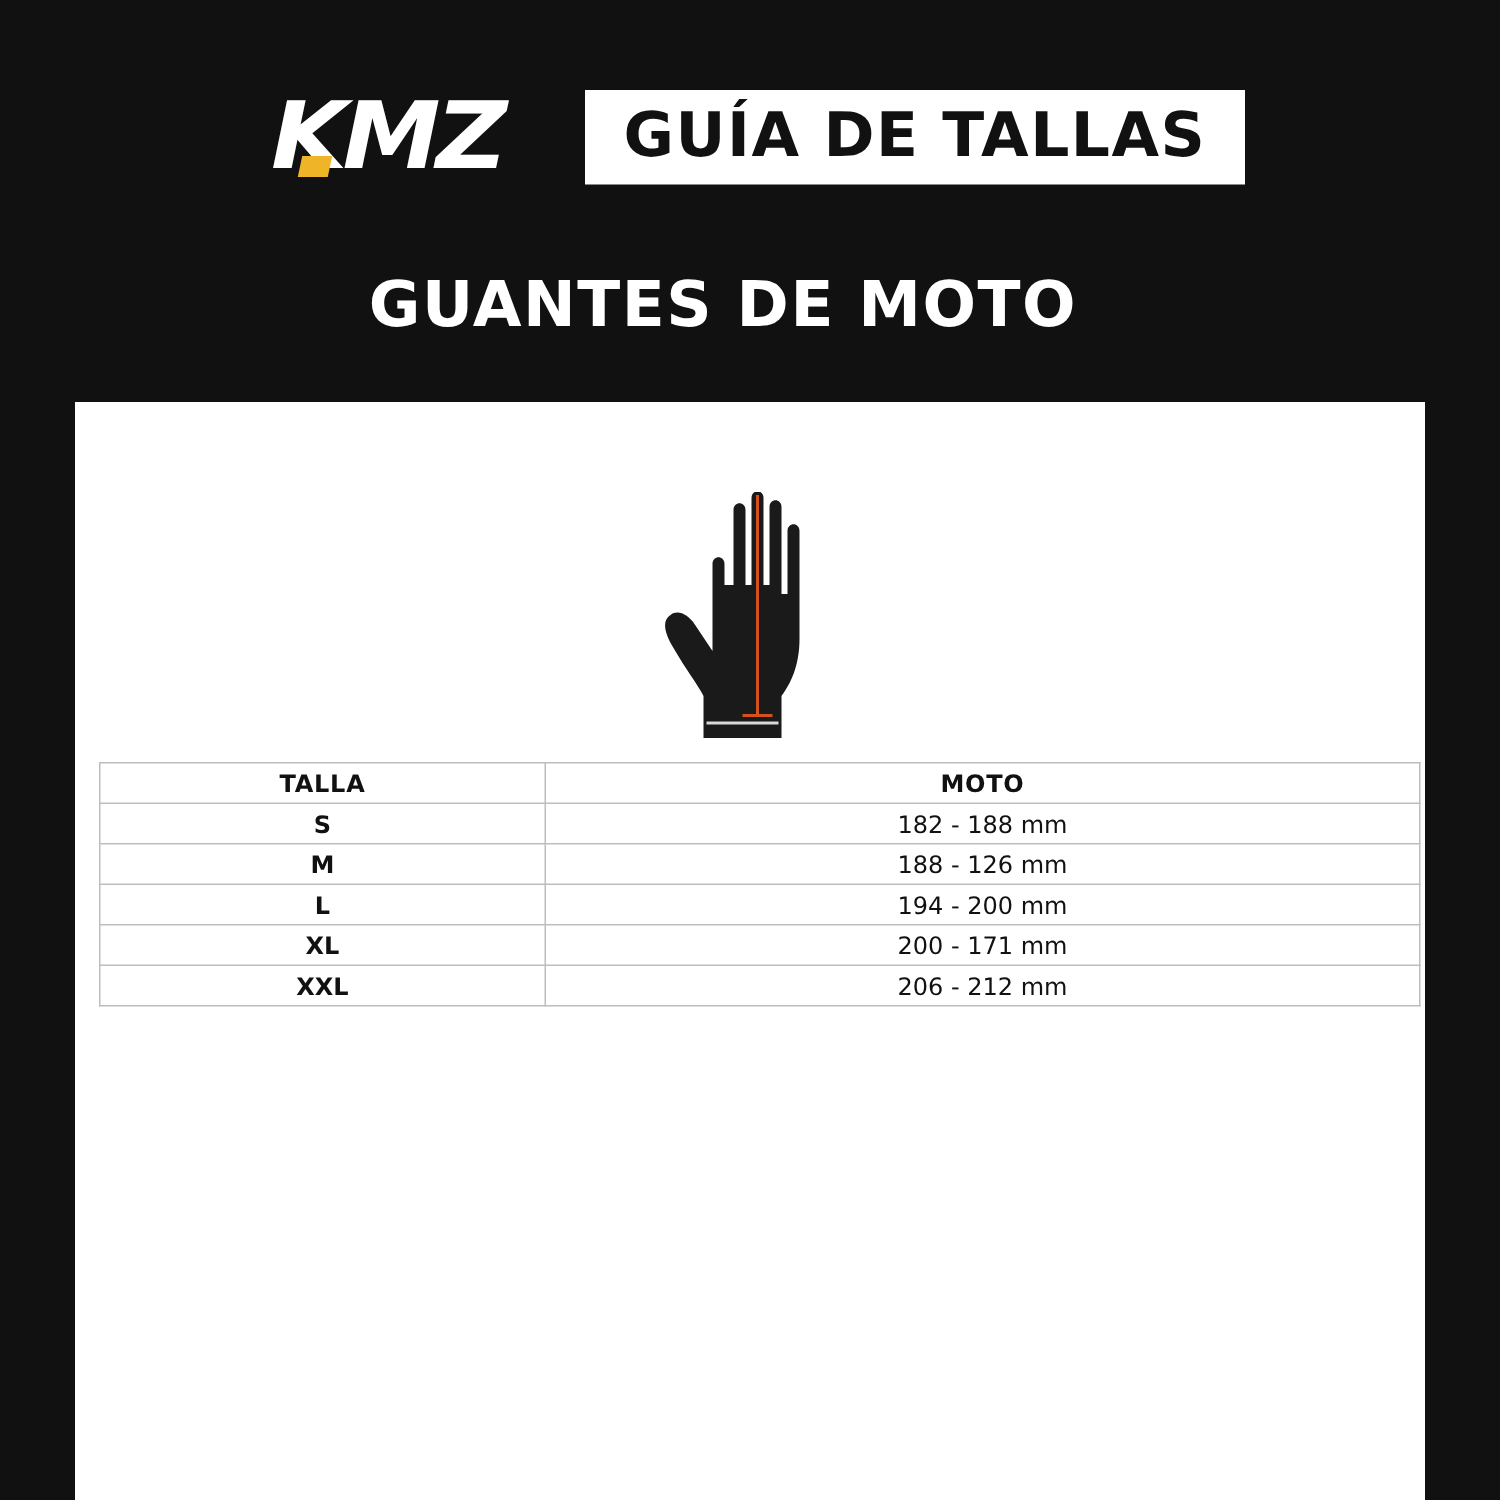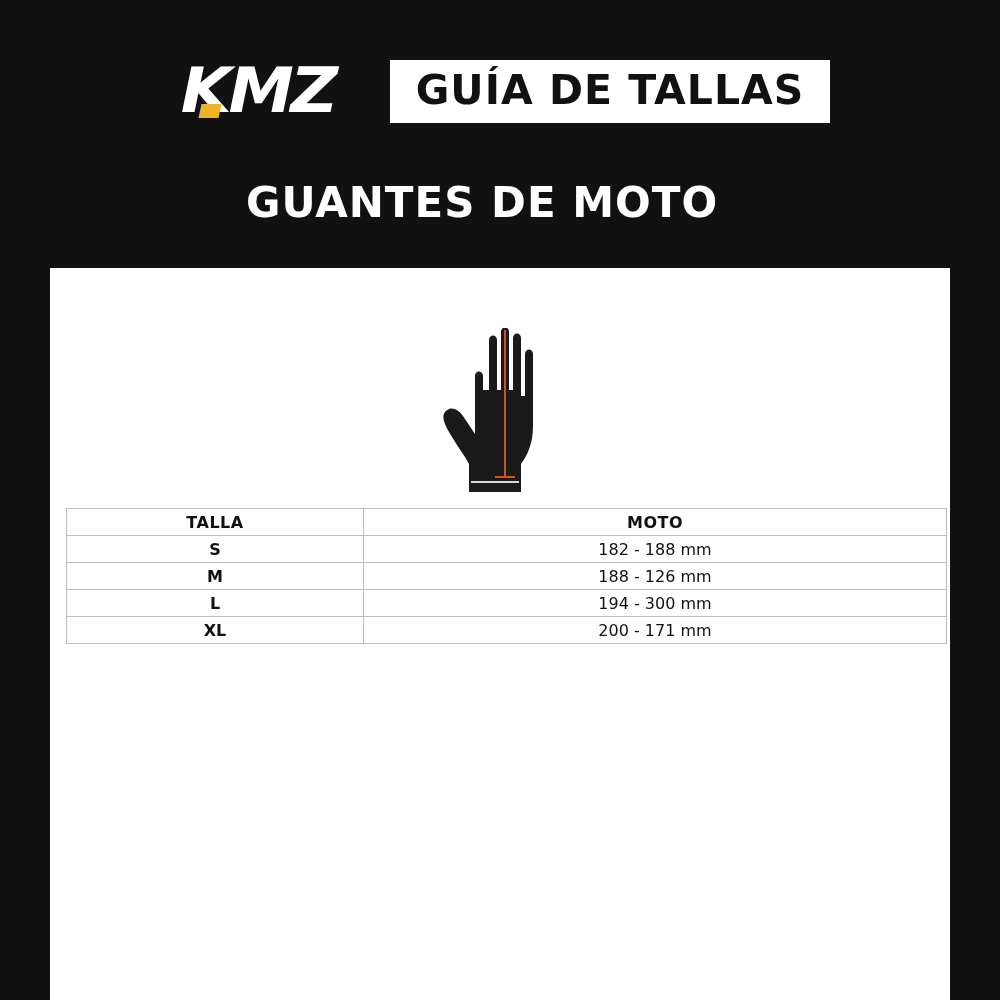--- a/index.html
+++ b/index.html
@@ -202,23 +202,27 @@
         <tr>
           <td class="size">S</td>
           <td class="len">182 - 188 mm</td>
         </tr>
         <tr>
           <td class="size">M</td>
           <td class="len">188 - 126 mm</td>
         </tr>
         <tr>
           <td class="size">L</td>
-          <td class="len">194 - 300 mm</td>
+          <td class="len">194 - 200 mm</td>
         </tr>
         <tr>
           <td class="size">XL</td>
           <td class="len">200 - 171 mm</td>
         </tr>
+        <tr>
+          <td class="size">XXL</td>
+          <td class="len">206 - 212 mm</td>
+        </tr>
       </tbody>
     </table>
 
   </div>
 </div>
 
 </body></html>

